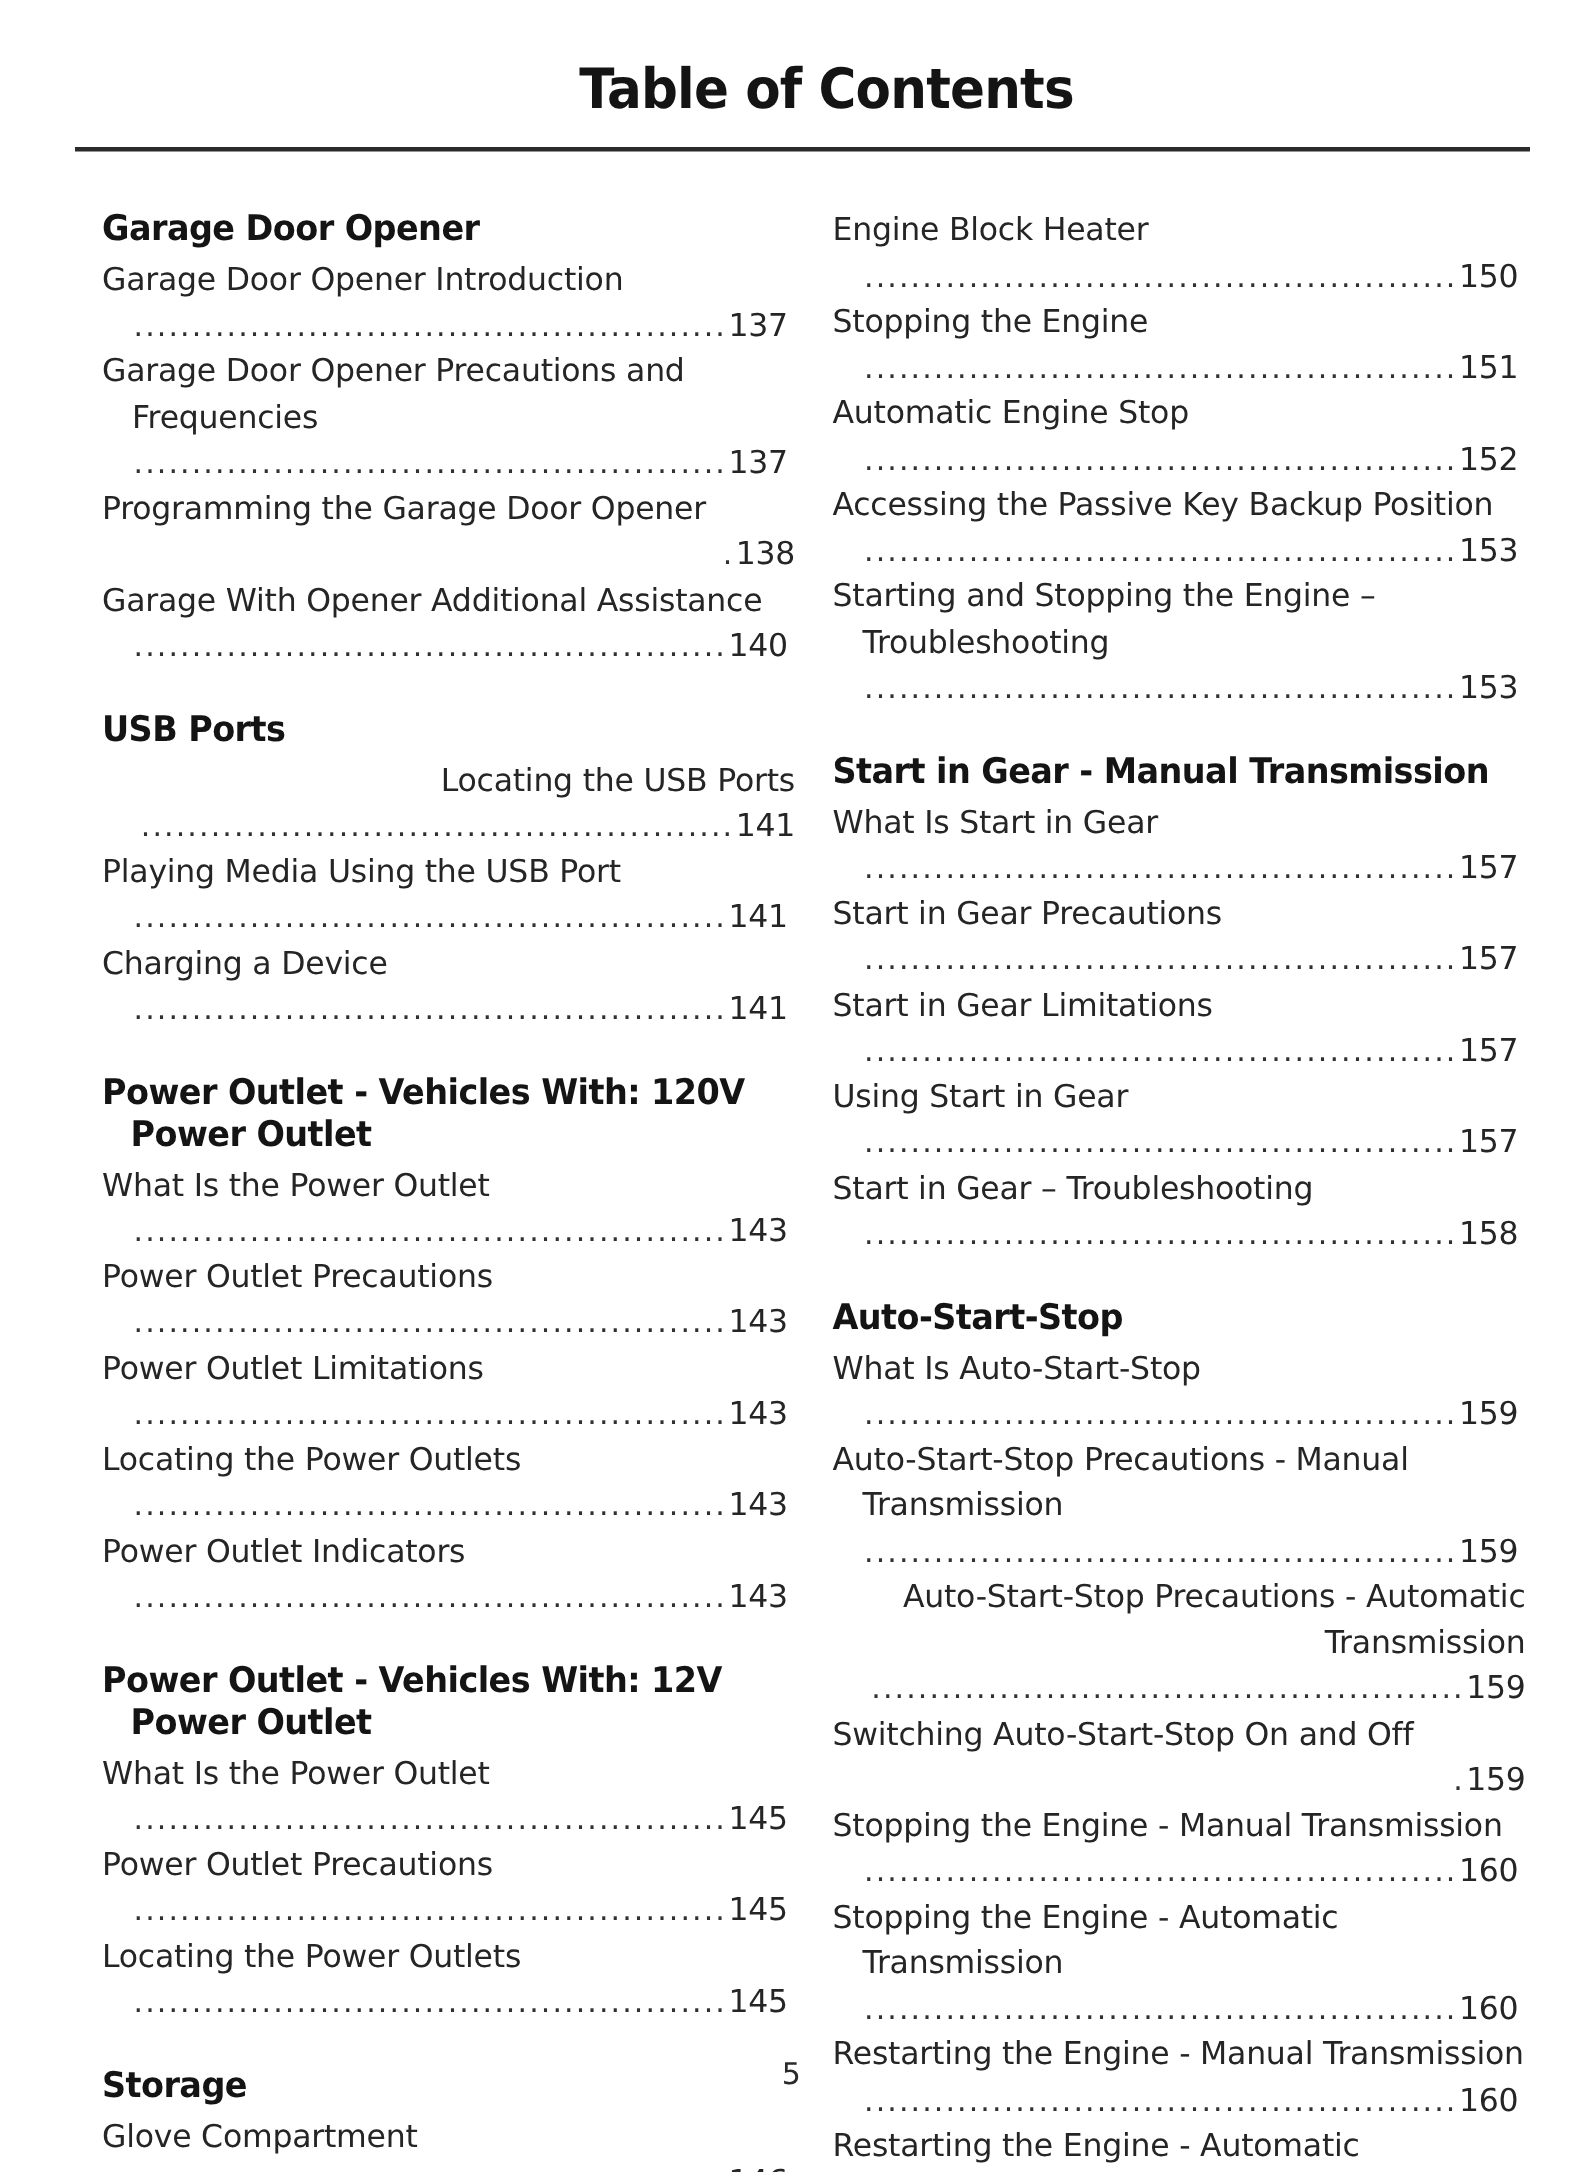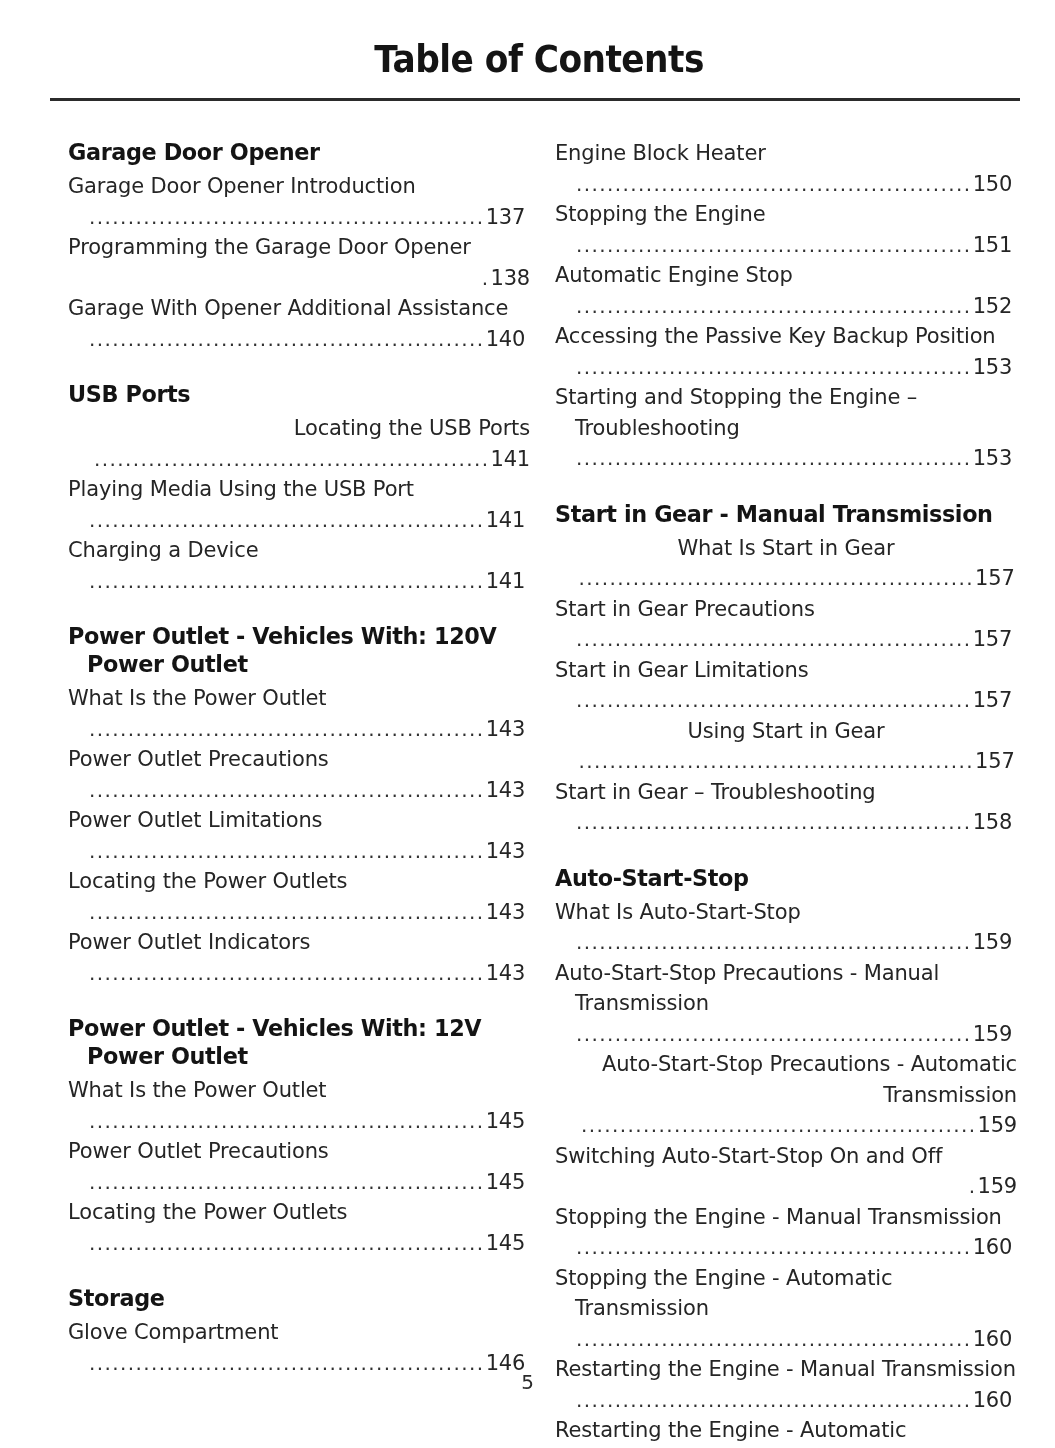--- a/index.html
+++ b/index.html
@@ -20,21 +20,21 @@
     position: absolute;
     left: 0; top: 0;
     width: 1055px;
     height: 1448px;
     box-sizing: border-box;
   }
 
   
   .page-header {
     position: absolute;
-    left: 54px;
+    left: 66px;
     top: 38px;
     width: 970px;
   }
   .page-title {
     margin: 0;
     font-family: "DejaVu Sans", "Liberation Sans", sans-serif;
     font-weight: 700;
     font-size: 37px;
     letter-spacing: -0.6px;
     text-align: center;
@@ -147,20 +147,23 @@
   </div>
   <div class="header-rule"></div>
 
   <div class="columns">
     <div class="column left">
         <div class="toc-section">
           <h2 class="section-heading">Garage Door Opener</h2>
           <div class="toc-entry">
             <span class="entry-row" style="display: block;"><span class="label">Garage Door Opener Introduction</span> <span class="fill"> ...................................................</span><span class="page-no">137</span></span>
           </div>
+          <div class="toc-entry">
+            <span class="entry-row" style="display: block;"><span class="label">Garage Door Opener Precautions and Frequencies</span> <span class="fill"> ...................................................</span><span class="page-no">137</span></span>
+          </div>
           <div class="toc-entry break-leader"><span class="label">Programming the Garage Door Opener</span><span class="leader-line">
               <span class="entry-row">
                 <span class="fill">.</span>
                 <span class="page-no">138</span>
               </span>
             </span></div>
           <div class="toc-entry">
             <span class="entry-row" style="display: block;"><span class="label">Garage With Opener Additional Assistance</span> <span class="fill"> ...................................................</span><span class="page-no">140</span></span>
           </div>
         </div>
@@ -227,30 +230,30 @@
           <div class="toc-entry">
             <span class="entry-row" style="display: block;"><span class="label">Accessing the Passive Key Backup Position</span> <span class="fill"> ...................................................</span><span class="page-no">153</span></span>
           </div>
           <div class="toc-entry">
             <span class="entry-row" style="display: block;"><span class="label">Starting and Stopping the Engine – Troubleshooting</span> <span class="fill"> ...................................................</span><span class="page-no">153</span></span>
           </div>
         </div>
         <div class="toc-section">
           <h2 class="section-heading">Start in Gear - Manual Transmission</h2>
           <div class="toc-entry">
-            <span class="entry-row" style="display: block; text-align: center;"><span class="label">What Is Start in Gear</span> <span class="fill"> ...................................................</span><span class="page-no">157</span></span>
+            <span class="entry-row" style="display: block;"><span class="label">What Is Start in Gear</span> <span class="fill"> ...................................................</span><span class="page-no">157</span></span>
           </div>
           <div class="toc-entry">
             <span class="entry-row" style="display: block;"><span class="label">Start in Gear Precautions</span> <span class="fill"> ...................................................</span><span class="page-no">157</span></span>
           </div>
           <div class="toc-entry">
             <span class="entry-row" style="display: block;"><span class="label">Start in Gear Limitations</span> <span class="fill"> ...................................................</span><span class="page-no">157</span></span>
           </div>
           <div class="toc-entry">
-            <span class="entry-row" style="display: block; text-align: center;"><span class="label">Using Start in Gear</span> <span class="fill"> ...................................................</span><span class="page-no">157</span></span>
+            <span class="entry-row" style="display: block;"><span class="label">Using Start in Gear</span> <span class="fill"> ...................................................</span><span class="page-no">157</span></span>
           </div>
           <div class="toc-entry">
             <span class="entry-row" style="display: block;"><span class="label">Start in Gear – Troubleshooting</span> <span class="fill"> ...................................................</span><span class="page-no">158</span></span>
           </div>
         </div>
         <div class="toc-section">
           <h2 class="section-heading">Auto-Start-Stop</h2>
           <div class="toc-entry">
             <span class="entry-row" style="display: block;"><span class="label">What Is Auto-Start-Stop</span> <span class="fill"> ...................................................</span><span class="page-no">159</span></span>
           </div>

